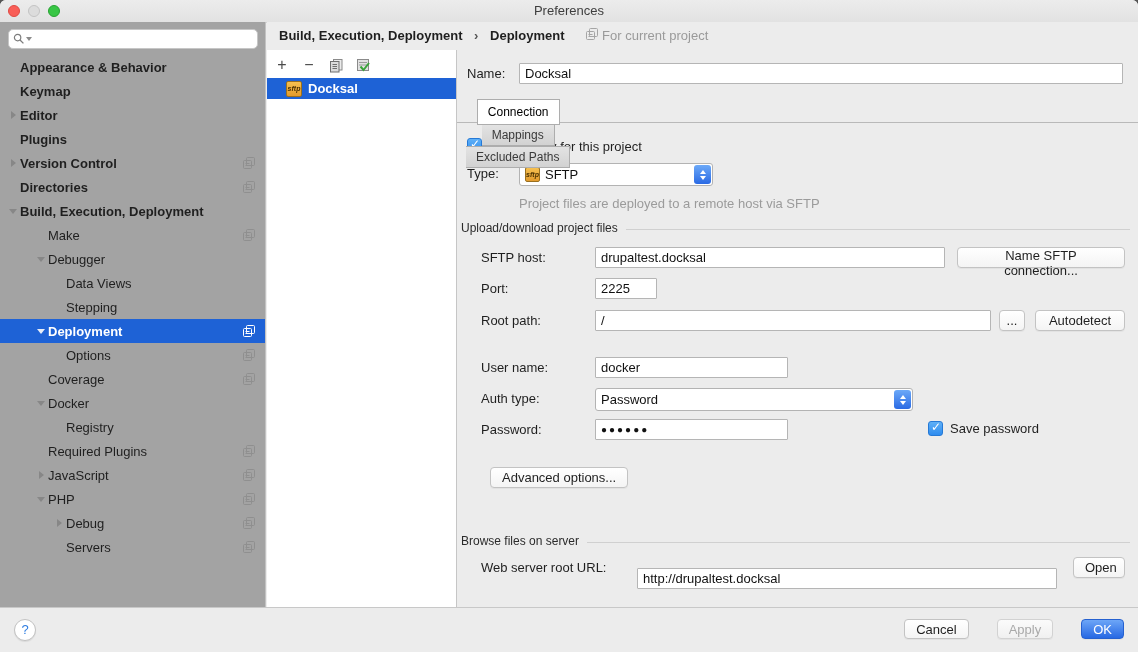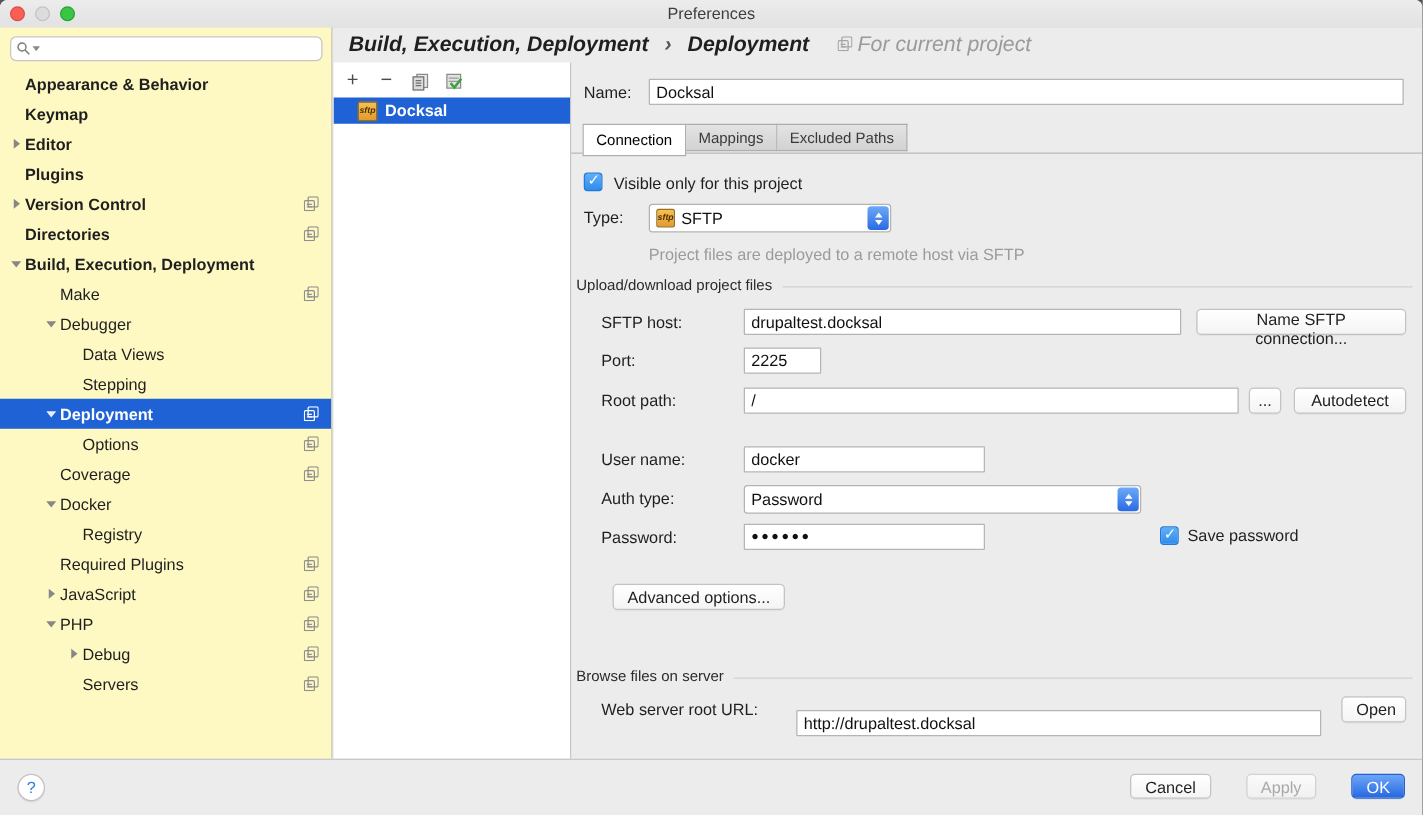--- a/index.html
+++ b/index.html
@@ -9,21 +9,21 @@
   .titlebar{position:absolute;top:0;left:0;right:0;height:22px;background:linear-gradient(#ECECEC,#E2E2E2);border-bottom:1px solid #D4D4D4;}
   .traffic{position:absolute;left:8px;top:5px;display:flex;gap:8px;}
   .tl{width:12px;height:12px;border-radius:50%;display:inline-block;box-sizing:border-box;}
   .tl.red{background:#F95E57;border:1px solid #DE4A43;}
   .tl.gray{background:#DCDCDC;border:1px solid #C3C3C3;}
   .tl.green{background:#38C645;border:1px solid #28A232;}
   .win-title{position:absolute;left:0;right:0;top:0;height:22px;line-height:22px;text-align:center;font-size:13px;color:#3E3E3E;}
 
   
   .main{position:absolute;top:22px;left:0;right:0;bottom:45px;}
-  .sidebar{position:absolute;left:0;top:0;bottom:0;width:266px;background:#fef9c3;border-right:1px solid #C2C2C2;box-sizing:border-box;}
+  .sidebar{position:absolute;left:0;top:0;bottom:0;width:266px;background:#a3a3a3;border-right:1px solid #C2C2C2;box-sizing:border-box;}
   .content{position:absolute;left:267px;right:0;top:0;bottom:0;background:#ECECEC;}
 
   
   .searchbox{position:absolute;left:8px;top:7px;width:250px;height:20px;background:#fff;border:1px solid #C6C6C6;border-radius:5px;box-sizing:border-box;display:flex;align-items:center;padding-left:4px;}
   .searchbox input{border:none;outline:none;flex:1;height:16px;font-size:12px;background:transparent;padding:0 4px;}
   .caret-down{width:0;height:0;border-left:3px solid transparent;border-right:3px solid transparent;border-top:4px solid #8B8B8B;margin-left:1px;}
 
   
   .tree{position:absolute;left:0;right:0;top:33px;bottom:0;overflow:hidden;}
   .tree-row{position:relative;height:24px;display:flex;align-items:center;font-size:13px;color:#1F1F1F;cursor:default;}
@@ -33,21 +33,21 @@
   .tree-row.lvl2{padding-left:52px;}
   .arrow{width:14px;height:14px;display:inline-flex;align-items:center;justify-content:center;flex:0 0 14px;}
   .arrow.col::before{content:"";width:0;height:0;border-top:4px solid transparent;border-bottom:4px solid transparent;border-left:5px solid #878787;}
   .arrow.exp::before{content:"";width:0;height:0;border-left:4px solid transparent;border-right:4px solid transparent;border-top:5px solid #878787;}
   .tree-row.selected{background:var(--sel-blue);color:#fff;font-weight:bold;}
   .tree-row.selected .arrow.exp::before{border-top-color:#E8EDF8;}
   .tree-row.selected .proj{color:#fff;}
   .proj{position:absolute;right:10px;top:6px;color:#8F8F8F;}
 
   
-  .breadcrumb{position:absolute;left:0;top:0;right:0;height:28px;line-height:28px;padding-left:12px;font-size:17px;color:#1F1F1F;white-space:nowrap;font-style:italic;}
+  .breadcrumb{position:absolute;left:0;top:0;right:0;height:28px;line-height:28px;padding-left:12px;font-size:13px;color:#1F1F1F;white-space:nowrap;}
   .bc-bold{font-weight:bold;}
   .bc-sep{margin:0 8px;color:#555;font-weight:bold;}
   .scope{margin-left:18px;color:#9A9A9A;font-weight:normal;display:inline-flex;align-items:center;gap:4px;}
   .scope .proj{position:static;color:#A5A5A5;}
 
   
   .server-list{position:absolute;left:0;top:28px;width:189px;bottom:0;background:#fff;border-right:1px solid #C6C6C6;}
   .list-toolbar{position:absolute;top:4px;left:6px;height:22px;display:flex;align-items:center;gap:9px;}
   .tb-btn{width:18px;height:18px;border:none;background:transparent;padding:0;display:flex;align-items:center;justify-content:center;cursor:default;}
   .tb-glyph{font-size:16px;line-height:16px;color:#4A4A4A;font-weight:normal;}
@@ -57,21 +57,21 @@
   .sftp-badge i{font-style:italic;font-weight:bold;font-size:7px;color:#4A3000;}
   .sftp-badge.small{width:15px;height:15px;flex:0 0 15px;}
 
   
   .form-panel{position:absolute;left:190px;top:28px;right:0;bottom:0;font-size:13px;color:#1F1F1F;}
   .frow{position:absolute;left:0;right:0;height:22px;}
   .frow .lbl{position:absolute;line-height:21px;white-space:nowrap;}
   .tfield{position:absolute;box-sizing:border-box;height:21px;border:1px solid #B5B5B5;background:#fff;font-size:13px;font-family:inherit;padding:0 5px;border-radius:1px;outline:none;color:#111;}
 
   
-  .tabs{position:absolute;top:49px;left:9px;display:flex;align-items:flex-start;z-index:2;}
+  .tabs{position:absolute;top:49px;left:9px;display:flex;align-items:center;z-index:2;flex-direction:column;}
   .tab{height:20px;line-height:20px;background:linear-gradient(#E3E3E3,#D2D2D2);border:1px solid #ADADAD;border-left:none;padding:0 10px;font-size:12px;color:#3A3A3A;cursor:default;}
   .tab:first-child{border-left:1px solid #ADADAD;}
   .tab.active{background:#fff;height:24px;line-height:24px;border-left:1px solid #ADADAD;margin-bottom:-1px;color:#000;}
   .tab-line{position:absolute;top:72px;left:0;right:0;height:1px;background:#B9B9B9;z-index:1;}
 
   
   .cb{width:15px;height:15px;border-radius:3px;background:linear-gradient(#5FB0F7,#2E8CEF);border:1px solid #2579D6;box-sizing:border-box;display:inline-block;position:relative;}
   .cb::after{content:"✓";position:absolute;left:2px;top:-2px;color:#fff;font-size:12px;font-weight:bold;}
 
   

